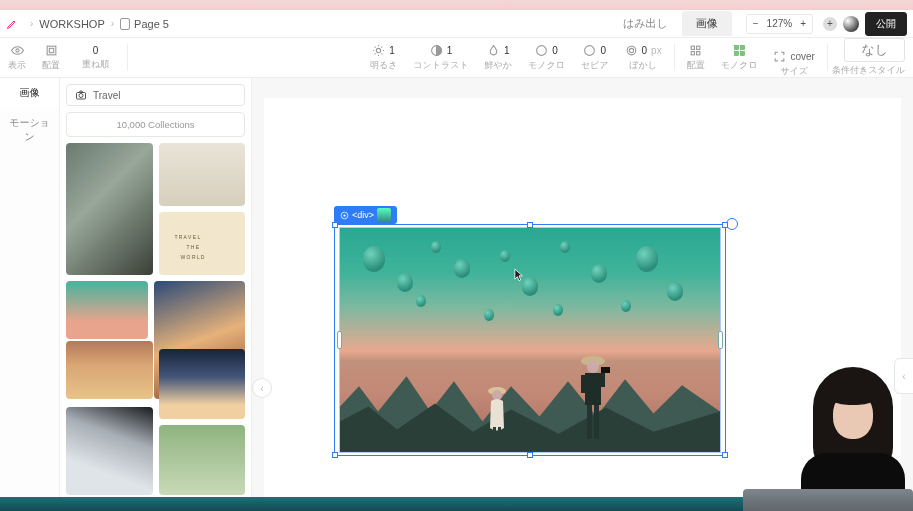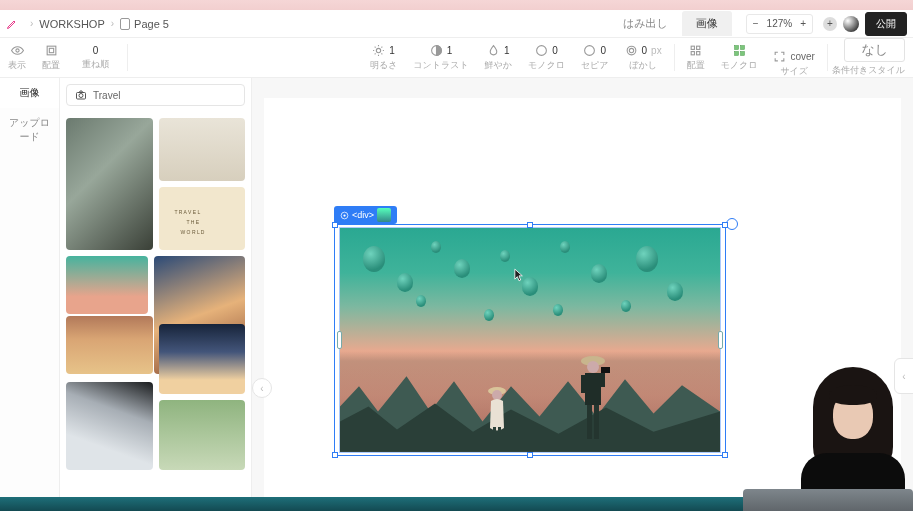--- a/index.html
+++ b/index.html
@@ -282,33 +282,34 @@
     <div class="cond-stack">
       <div class="cond-btn">なし</div>
       <div style="font-size:9px;color:#aaa">条件付きスタイル</div>
     </div>
   </div>
 
   <div class="body">
 
     <div class="left-mini-tabs">
       <div class="mini-tab active">画像</div>
-      <div class="mini-tab">アップロード</div>
+      <div class="mini-tab">モーション</div>
     </div>
 
     <div class="panel">
       <div class="search">
         <svg width="12" height="12" viewBox="0 0 24 24" fill="none" stroke="#555" stroke-width="2">
             <rect x="3" y="7" width="18" height="13" rx="2"></rect>
             <circle cx="12" cy="13" r="4"></circle>
             <path d="M9 7l1-3h4l1 3"></path>
           </svg>
         <span>Travel</span>
       </div>
       <div class="sub-tabs">
+        <div class="sub-tab">10,000 Collections</div>
       </div>
       <div class="thumbs">
         <div class="trow">
           <div class="thumb h1">
               <div class="fill t-photog"></div>
             </div>
           <div style="flex:1;display:flex;flex-direction:column;gap:6px">
             <div class="thumb h2">
                 <div class="fill t-flatlay"></div>
               </div>

